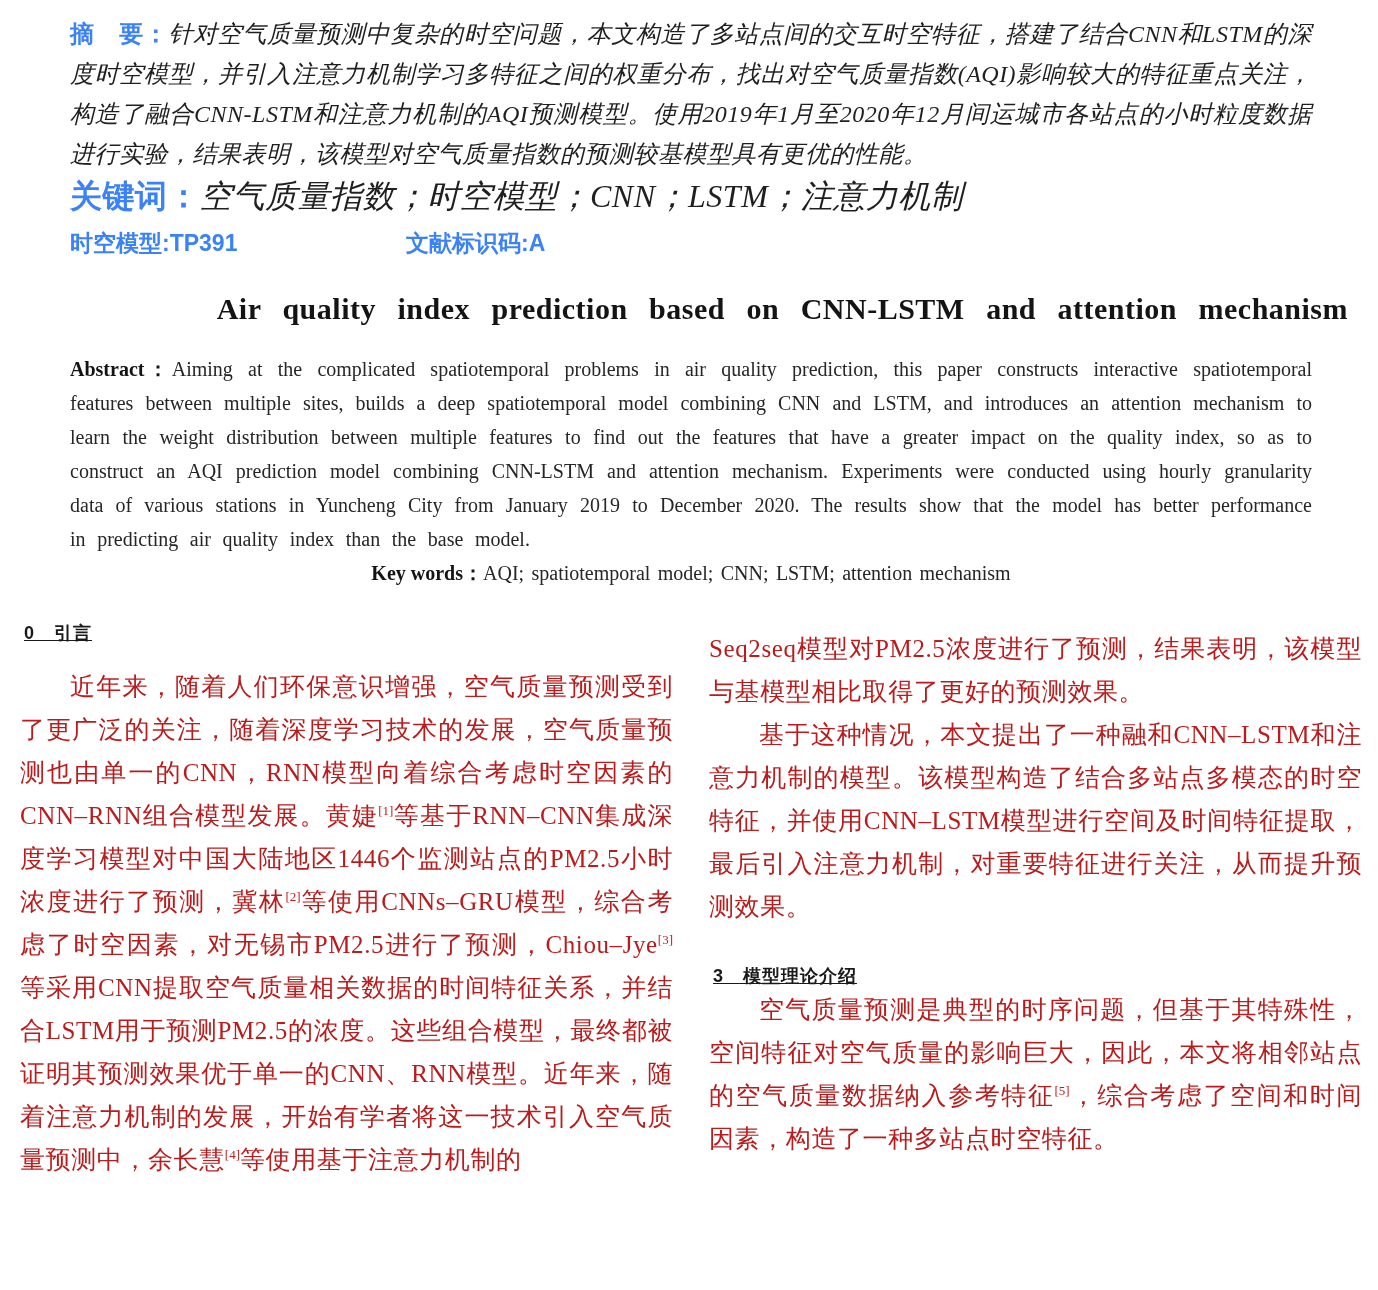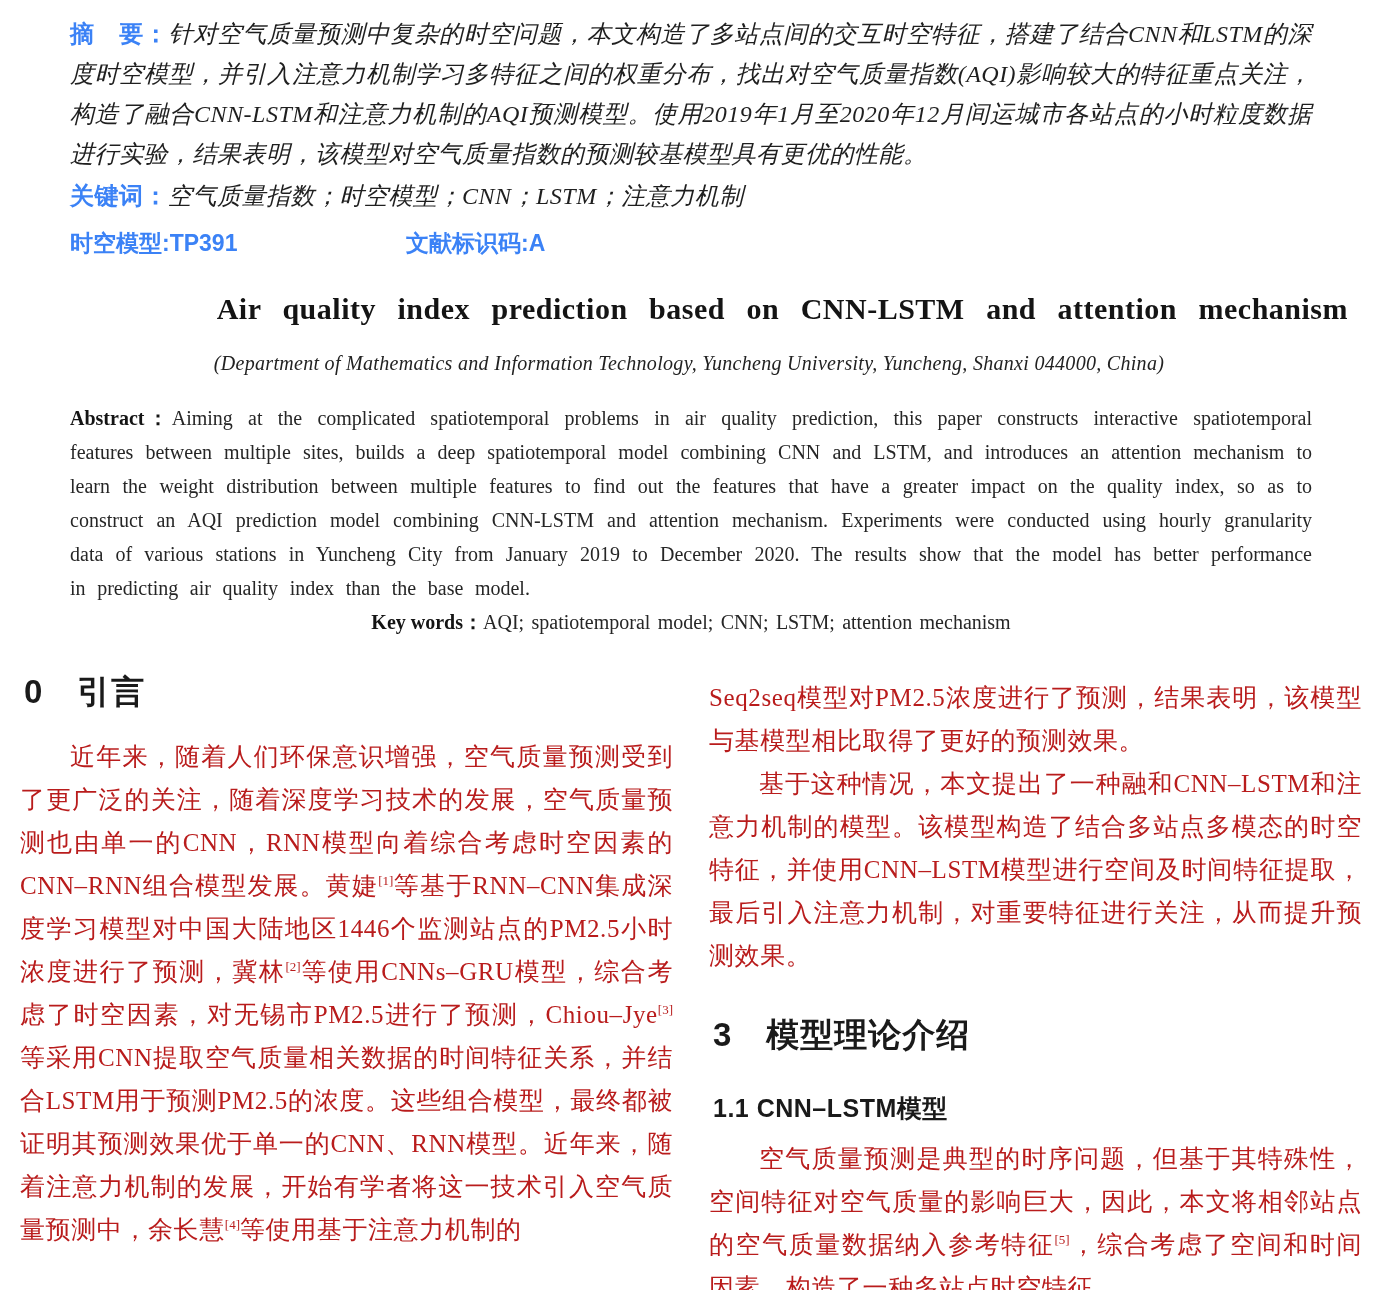--- a/index.html
+++ b/index.html
@@ -23,21 +23,21 @@
     letter-spacing: 0.5px;
   }
   .h-label {
     font-family: "Liberation Sans", "DejaVu Sans", sans-serif;
     font-weight: bold;
     color: #3b82f6;
   }
   .kaiti { font-style: italic; }
   .cn-kw {
     margin: 4px 0 12px;
-    font-size: 24px;
+    font-size: 32px;
     line-height: 36px;
     letter-spacing: 0.5px;
   }
   .meta-row {
     display: flex;
     align-items: baseline;
     margin-top: 6px;
     font-size: 23px;
     line-height: 34px;
   }
@@ -86,24 +86,25 @@
   }
   .cols {
     display: flex;
     gap: 36px;
     margin: 28px 16px 0 20px;
   }
   .col { width: 653px; }
   .col h2 {
     font-family: "Liberation Sans", "DejaVu Sans", sans-serif;
     font-weight: bold;
-    font-size: 33px;
+    font-size: 18px;
     color: #1a1a1a;
     margin: 4px 0 20px 4px;
     letter-spacing: 1px;
+    text-decoration: underline;
   }
   .colR { padding-top: 10px; }
   .colR h2 { margin-top: 36px; margin-bottom: 0; }
   .col h3 {
     font-family: "Liberation Sans", "DejaVu Sans", sans-serif;
     font-weight: bold;
     font-size: 25px;
     color: #1a1a1a;
     margin: 34px 0 12px 4px;
     letter-spacing: 0.5px;
@@ -135,35 +136,33 @@
 
     <div class="meta-row">
       <span class="h-label m1">时空模型:TP391</span>
       <span class="h-label m2">文献标识码:A</span>
     </div>
   </section>
 
   <h1 class="title">Air quality index prediction based on CNN-LSTM and attention mechanism</h1>
 
 
-  <div class="affil">(Department of Mathematics and Information Technology, Yuncheng University, Yuncheng, Shanxi 044000, China)</div>
 
   <p class="en-abs"><span class="b">Abstract：</span><span>Aiming at the complicated spatiotemporal problems in air quality prediction, this paper constructs interactive spatiotemporal features between multiple sites, builds a deep spatiotemporal model combining CNN and LSTM, and introduces an attention mechanism to learn the weight distribution between multiple features to find out the features that have a greater impact on the quality index, so as to construct an AQI prediction model combining CNN-LSTM and attention mechanism. Experiments were conducted using hourly granularity data of various stations in Yuncheng City from January 2019 to December 2020. The results show that the model has better performance in predicting air quality index than the base model.</span></p>
 
   <p class="en-kw"><span class="b">Key words：</span><span>AQI; spatiotemporal model; CNN; LSTM; attention mechanism</span></p>
 
   <div class="cols">
 
     <div class="col">
       <h2>0　引言</h2>
       <p class="body ind">近年来，随着人们环保意识增强，空气质量预测受到了更广泛的关注，随着深度学习技术的发展，空气质量预测也由单一的CNN，RNN模型向着综合考虑时空因素的CNN–RNN组合模型发展。黄婕<sup>[1]</sup>等基于RNN–CNN集成深度学习模型对中国大陆地区1446个监测站点的PM2.5小时浓度进行了预测，冀林<sup>[2]</sup>等使用CNNs–GRU模型，综合考虑了时空因素，对无锡市PM2.5进行了预测，Chiou–Jye<sup>[3]</sup>等采用CNN提取空气质量相关数据的时间特征关系，并结合LSTM用于预测PM2.5的浓度。这些组合模型，最终都被证明其预测效果优于单一的CNN、RNN模型。近年来，随着注意力机制的发展，开始有学者将这一技术引入空气质量预测中，余长慧<sup>[4]</sup>等使用基于注意力机制的</p>
     </div>
 
     <div class="col colR">
       <p class="body">Seq2seq模型对PM2.5浓度进行了预测，结果表明，该模型与基模型相比取得了更好的预测效果。</p>
       <p class="body ind">基于这种情况，本文提出了一种融和CNN–LSTM和注意力机制的模型。该模型构造了结合多站点多模态的时空特征，并使用CNN–LSTM模型进行空间及时间特征提取，最后引入注意力机制，对重要特征进行关注，从而提升预测效果。</p>
       <h2>3　模型理论介绍</h2>
-      <h3>1.1 CNN–LSTM模型</h3>
       <p class="body ind">空气质量预测是典型的时序问题，但基于其特殊性，空间特征对空气质量的影响巨大，因此，本文将相邻站点的空气质量数据纳入参考特征<sup>[5]</sup>，综合考虑了空间和时间因素，构造了一种多站点时空特征。</p>
     </div>
 
   </div>
 </div>
 
 </body></html>

